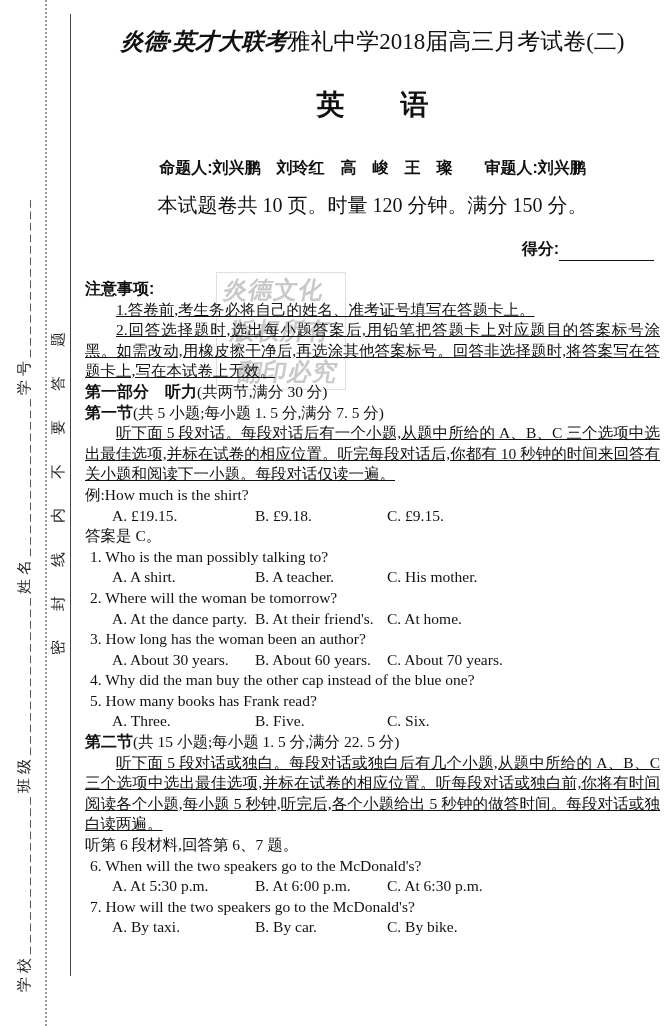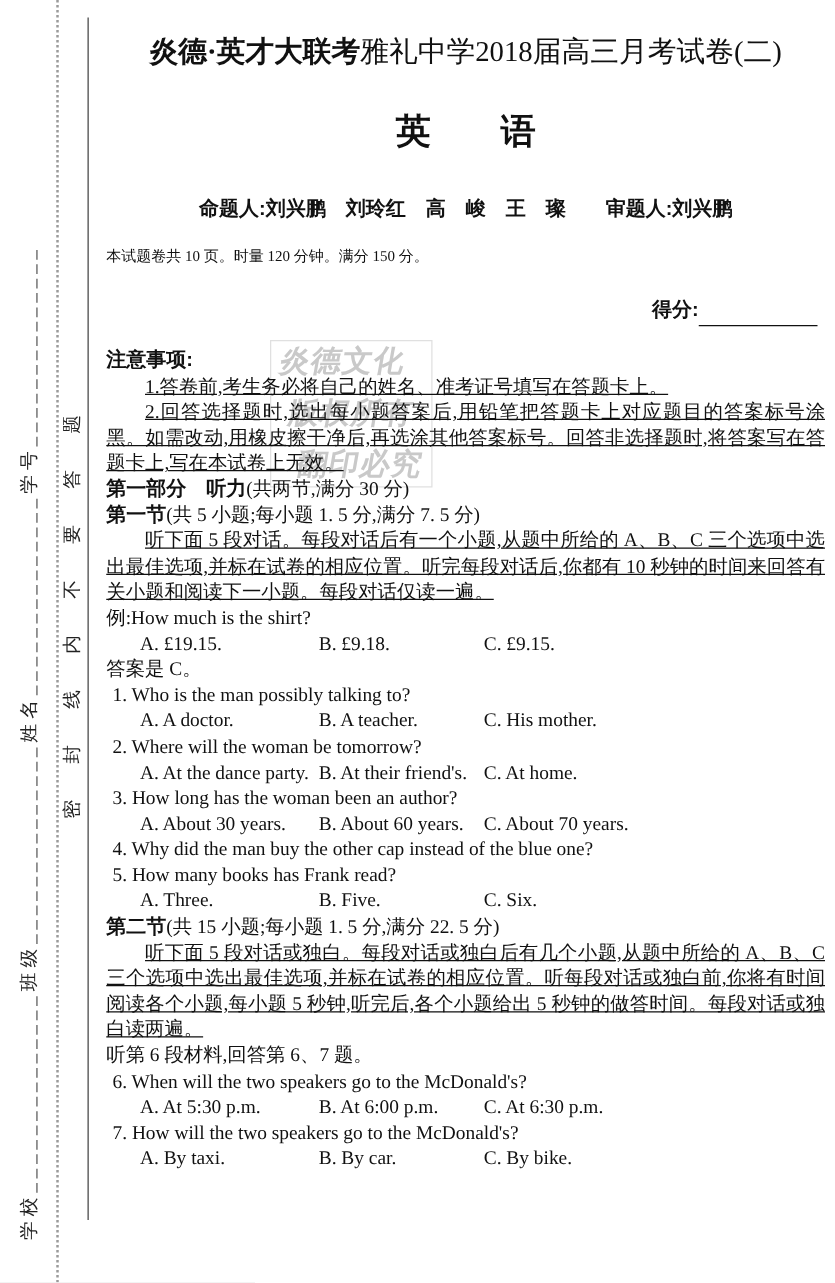--- a/index.html
+++ b/index.html
@@ -27,26 +27,26 @@
     border:1px solid #e0e0e0;display:flex;flex-direction:column;justify-content:space-between;
     padding:4px 0;box-sizing:border-box;color:#c9c9c9;font-size:24px;font-weight:bold;
     text-align:center;pointer-events:none;
   }
   .watermark div{transform:skewX(-10deg);line-height:26px;letter-spacing:1px;}
   .watermark .w1{margin-right:14px;}
   .watermark .w3{margin-left:14px;}
   
   .content{position:absolute;left:85px;top:0;width:575px;z-index:1;}
   .title{margin-top:26px;font-size:23px;line-height:32px;text-align:center;white-space:nowrap;}
-  .title .brand{font-weight:bold;margin-top:28px;}
+  .title .brand{font-weight:bold;font-style:italic;margin-top:28px;}
   .subject{margin-top:28px;font-size:28px;line-height:38px;text-align:center;font-weight:700;
            font-family:"Liberation Sans","DejaVu Sans",sans-serif;}
   .setters{margin-top:32px;font-size:16px;line-height:24px;text-align:center;font-weight:700;
            font-family:"Liberation Sans","DejaVu Sans",sans-serif;}
-  .info{margin-top:13px;font-size:12px;line-height:24px;text-align:left;}
+  .info{margin-top:13px;font-size:20px;line-height:24px;text-align:center;}
   .score-row{margin-top:18px;height:26px;display:flex;justify-content:flex-end;align-items:flex-end;margin-right:6px;}
   .score-label{font-weight:700;font-size:16px;line-height:24px;
                font-family:"Liberation Sans","DejaVu Sans",sans-serif;}
   .score-blank{display:inline-block;width:95px;height:22px;border-bottom:1.5px solid #111;}
   .bold-sans{font-weight:700;font-family:"Liberation Sans","DejaVu Sans",sans-serif;font-size:16px;margin-top:48px;}
   .notice-h{margin-top:18px;line-height:20.6px;}
   .para{margin:0;font-size:15.5px;line-height:20.6px;text-align:justify;text-indent:2em;text-decoration:underline;}
   .flush{margin:0;font-size:15.5px;line-height:20.6px;}
   .sec-h{line-height:20.6px;font-size:15.5px;}
   .sec-h .note{font-size:15.5px;}
@@ -102,21 +102,21 @@
     <div class="flush">例:How much is the shirt?</div>
     <div class="opts">
       <span>A.  £19.15.</span>
       <span>B.  £9.18.</span>
       <span>C.  £9.15.</span>
     </div>
     <div class="flush">答案是 C。</div>
 
     <div class="q-stem">1. Who is the man possibly talking to?</div>
     <div class="opts">
-      <span>A.  A doctor.</span>
+      <span>A.  A shirt.</span>
       <span>B.  A teacher.</span>
       <span>C.  His mother.</span>
     </div>
 
     <div class="q-stem">2. Where will the woman be tomorrow?</div>
     <div class="opts">
       <span>A.  At the dance party.</span>
       <span>B.  At their friend's.</span>
       <span>C.  At home.</span>
     </div>

